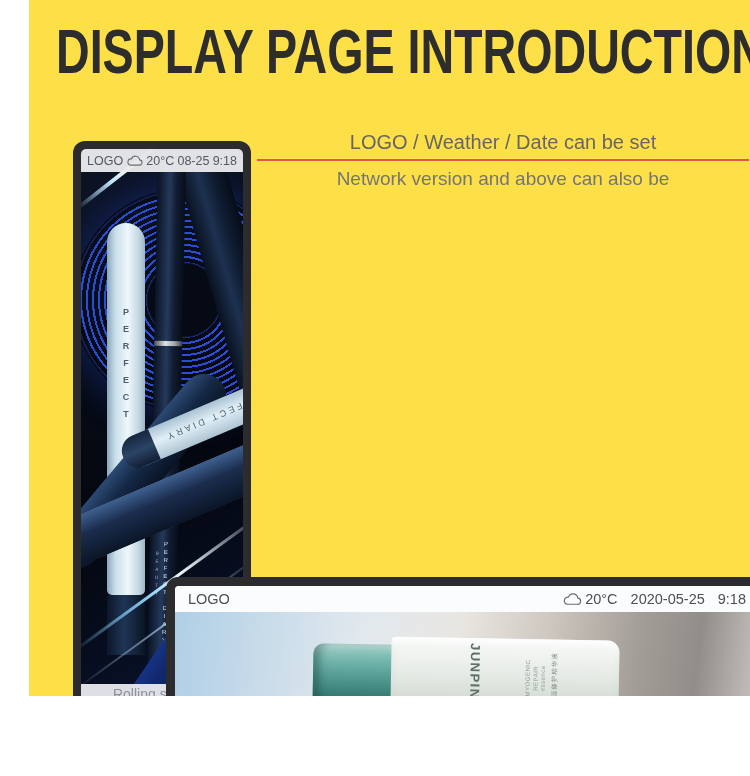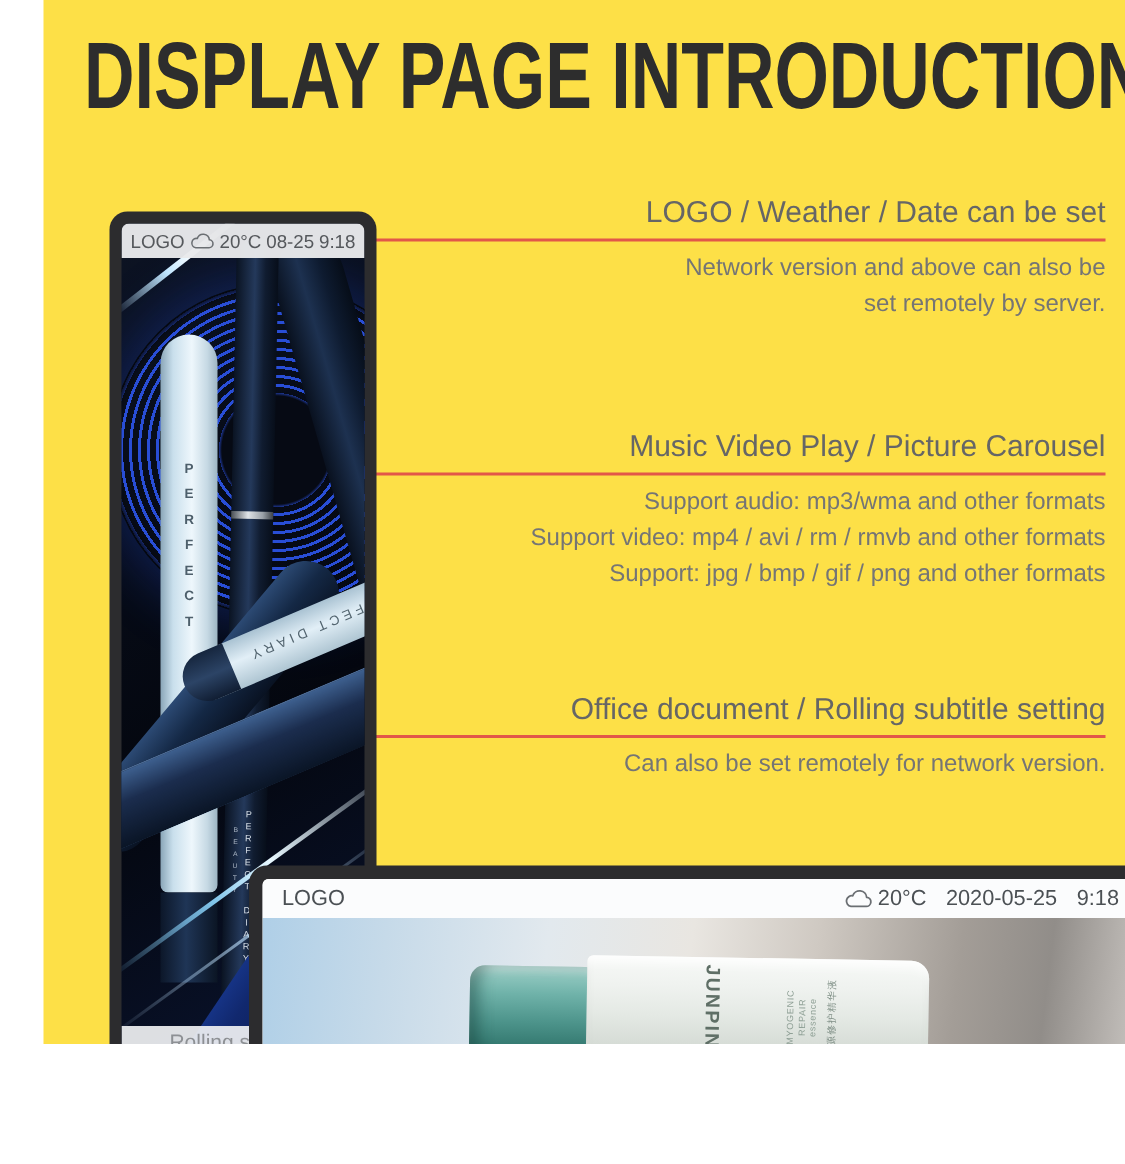--- a/index.html
+++ b/index.html
@@ -5,24 +5,24 @@
   html,body{margin:0;padding:0;background:#fff;}
   .page{position:relative;width:750px;height:696px;background:#fde047;overflow:hidden;
         font-family:"Liberation Sans",sans-serif;margin-left:29px;}
 
   
   .title{position:absolute;left:27px;top:16px;margin:0;font-size:63px;font-weight:700;
          color:#2d2d2d;white-space:nowrap;line-height:70px;
          transform:scaleX(0.74);transform-origin:left center;}
 
   
-  .callout{position:absolute;left:216px;width:492px;text-align:right;z-index:1;}
+  .callout{position:absolute;left:228px;width:492px;text-align:center;z-index:1;}
   .callout-heading{font-size:20px;line-height:26px;color:#666666;padding-bottom:4px;
                    border-bottom:2px solid #e25749;}
-  .callout p{margin:0;font-size:16px;line-height:24px;color:#757575;}
+  .callout p{margin:0;font-size:19px;line-height:24px;color:#757575;}
   .callout p.first{margin-top:6px;}
   .c1{top:129px}.c2{top:285px}.c3{top:460px}
 
   
   .device{position:absolute;background:#2c2c2e;border-radius:12px;}
   .device-v{left:44px;top:141px;width:178px;height:570px;z-index:2;}
   .device-h{left:137px;top:577px;width:602px;height:180px;z-index:3;}
   .v-screen{position:absolute;inset:8px;border-radius:5px;overflow:hidden;
             background:linear-gradient(150deg,#0d1424 0%,#070c18 30%,#04070f 60%,#0a1430 100%);}
   .h-screen{position:absolute;inset:9px;border-radius:4px;overflow:hidden;background:#ffffff;}
@@ -126,34 +126,23 @@
 </head>
 <body>
 
 <div class="page">
 
   <h1 class="title">DISPLAY PAGE INTRODUCTION</h1>
 
   <section class="callout c1">
     <div class="callout-heading">LOGO / Weather / Date can be set</div>
     <p class="first">Network version and above can also be</p>
-    <p>set remotely by server.</p>
   </section>
 
-  <section class="callout c2">
-    <div class="callout-heading">Music Video Play / Picture Carousel</div>
-    <p class="first">Support audio: mp3/wma and other formats</p>
-    <p>Support video: mp4 / avi / rm / rmvb and other formats</p>
-    <p>Support: jpg / bmp / gif / png and other formats</p>
-  </section>
-
-  <section class="callout c3">
-    <div class="callout-heading">Office document / Rolling subtitle setting</div>
-    <p class="first">Can also be set remotely for network version.</p>
-  </section>
+
 
   <div class="device device-v">
     <div class="v-screen">
       <div class="streak-top"></div>
       <div class="coil"></div>
       <div class="tube-right"></div>
       <div class="pen">
         <div class="pen-ring"></div>
         <div class="pen-label">PERFECT DIARY</div>
         <div class="pen-sub">BEAUTY</div>

